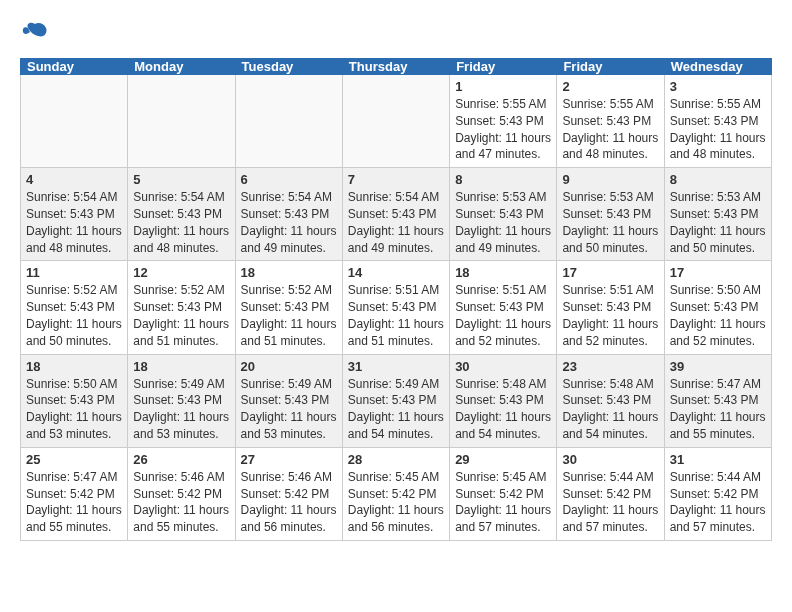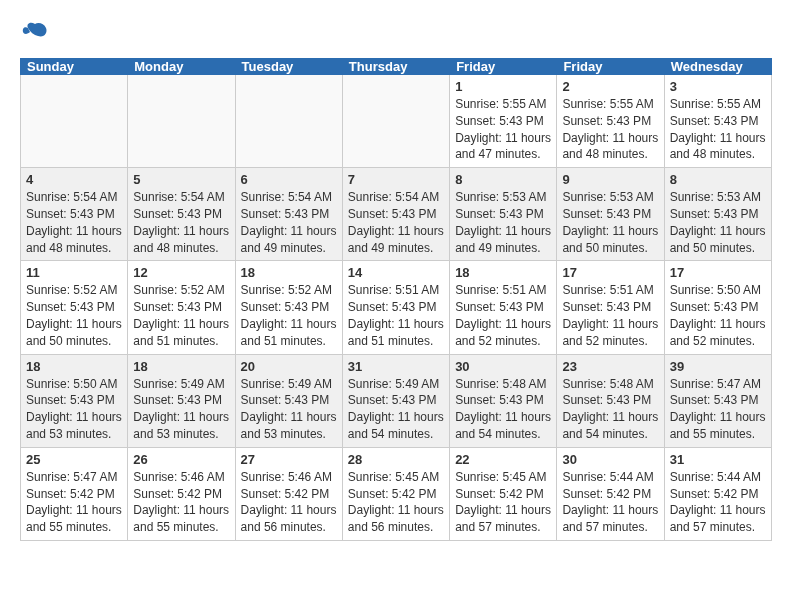--- a/index.html
+++ b/index.html
@@ -231,21 +231,21 @@
         </td>
         <td>
           <span class="day-number">27</span>
           <div class="day-info">Sunrise: 5:46 AM<br>Sunset: 5:42 PM<br>Daylight: 11 hours and 56 minutes.</div>
         </td>
         <td>
           <span class="day-number">28</span>
           <div class="day-info">Sunrise: 5:45 AM<br>Sunset: 5:42 PM<br>Daylight: 11 hours and 56 minutes.</div>
         </td>
         <td>
-          <span class="day-number">22</span>
+          <span class="day-number">29</span>
           <div class="day-info">Sunrise: 5:45 AM<br>Sunset: 5:42 PM<br>Daylight: 11 hours and 57 minutes.</div>
         </td>
         <td>
           <span class="day-number">30</span>
           <div class="day-info">Sunrise: 5:44 AM<br>Sunset: 5:42 PM<br>Daylight: 11 hours and 57 minutes.</div>
         </td>
         <td>
           <span class="day-number">31</span>
           <div class="day-info">Sunrise: 5:44 AM<br>Sunset: 5:42 PM<br>Daylight: 11 hours and 57 minutes.</div>
         </td>

